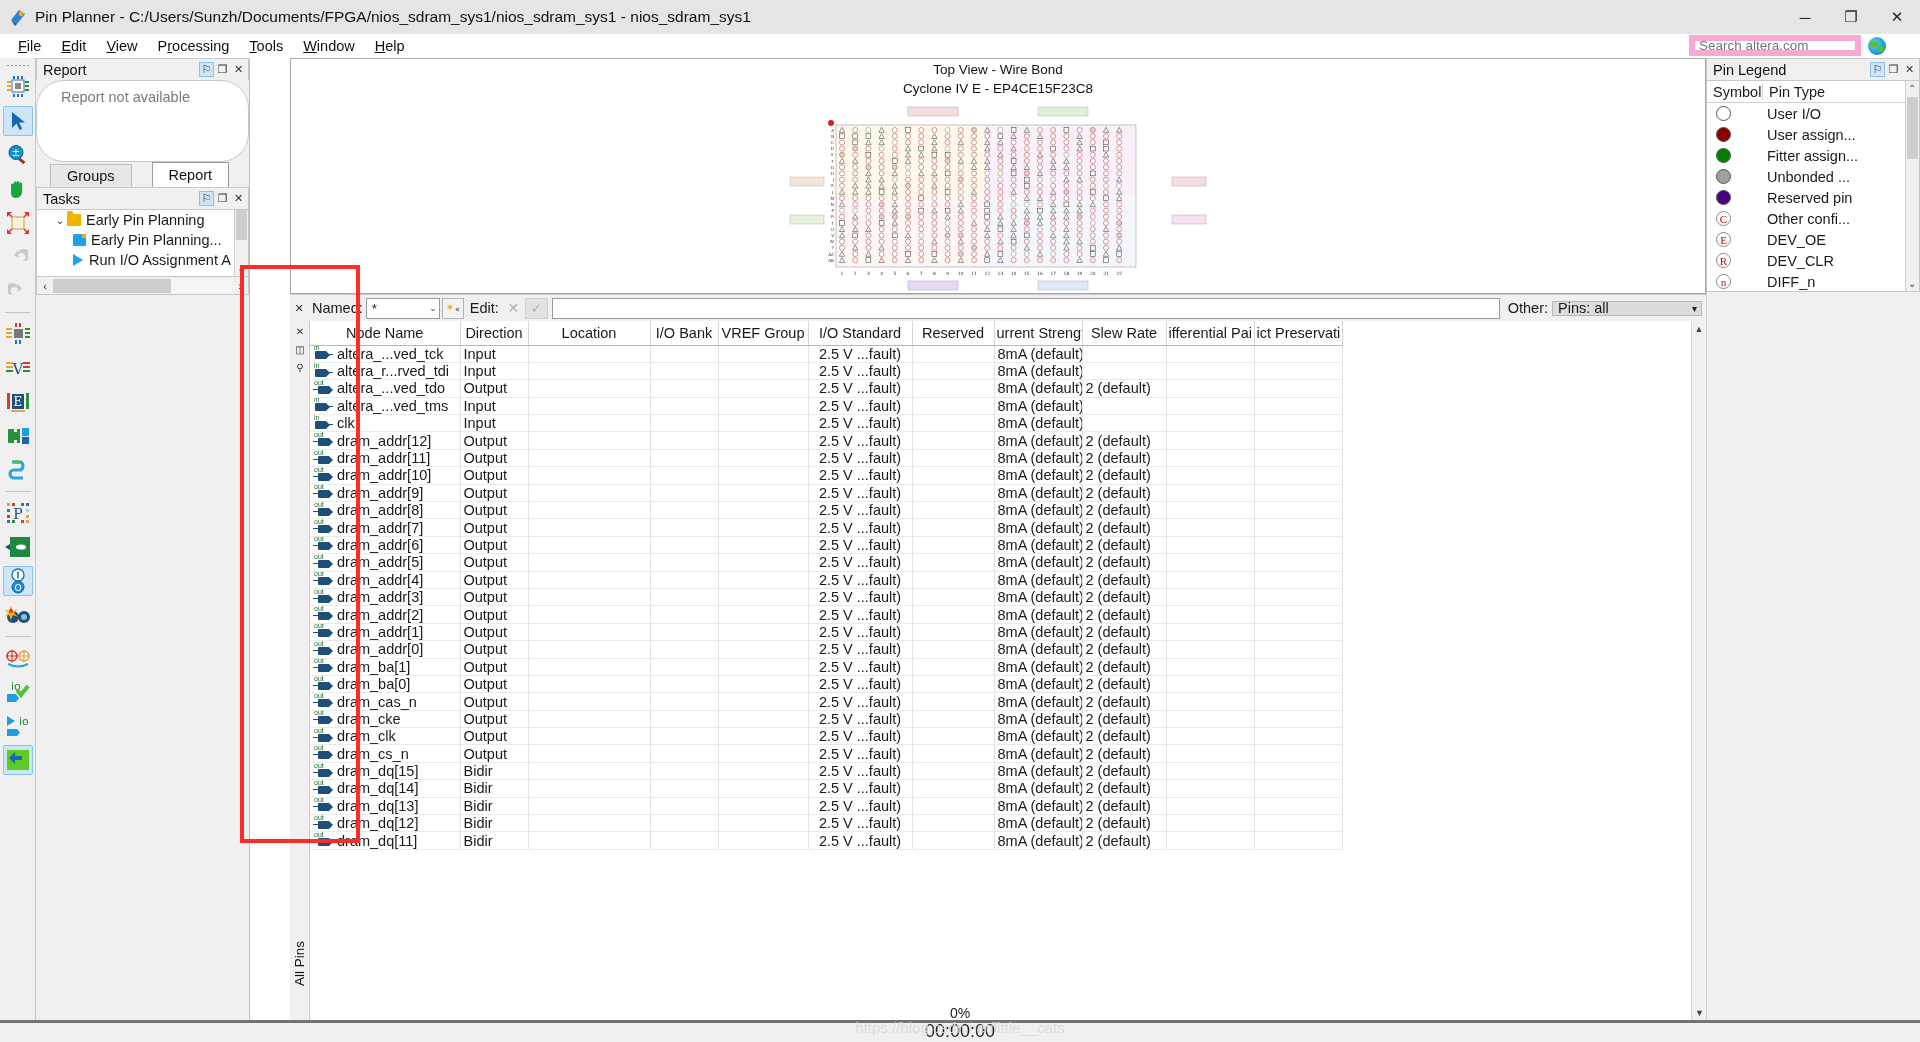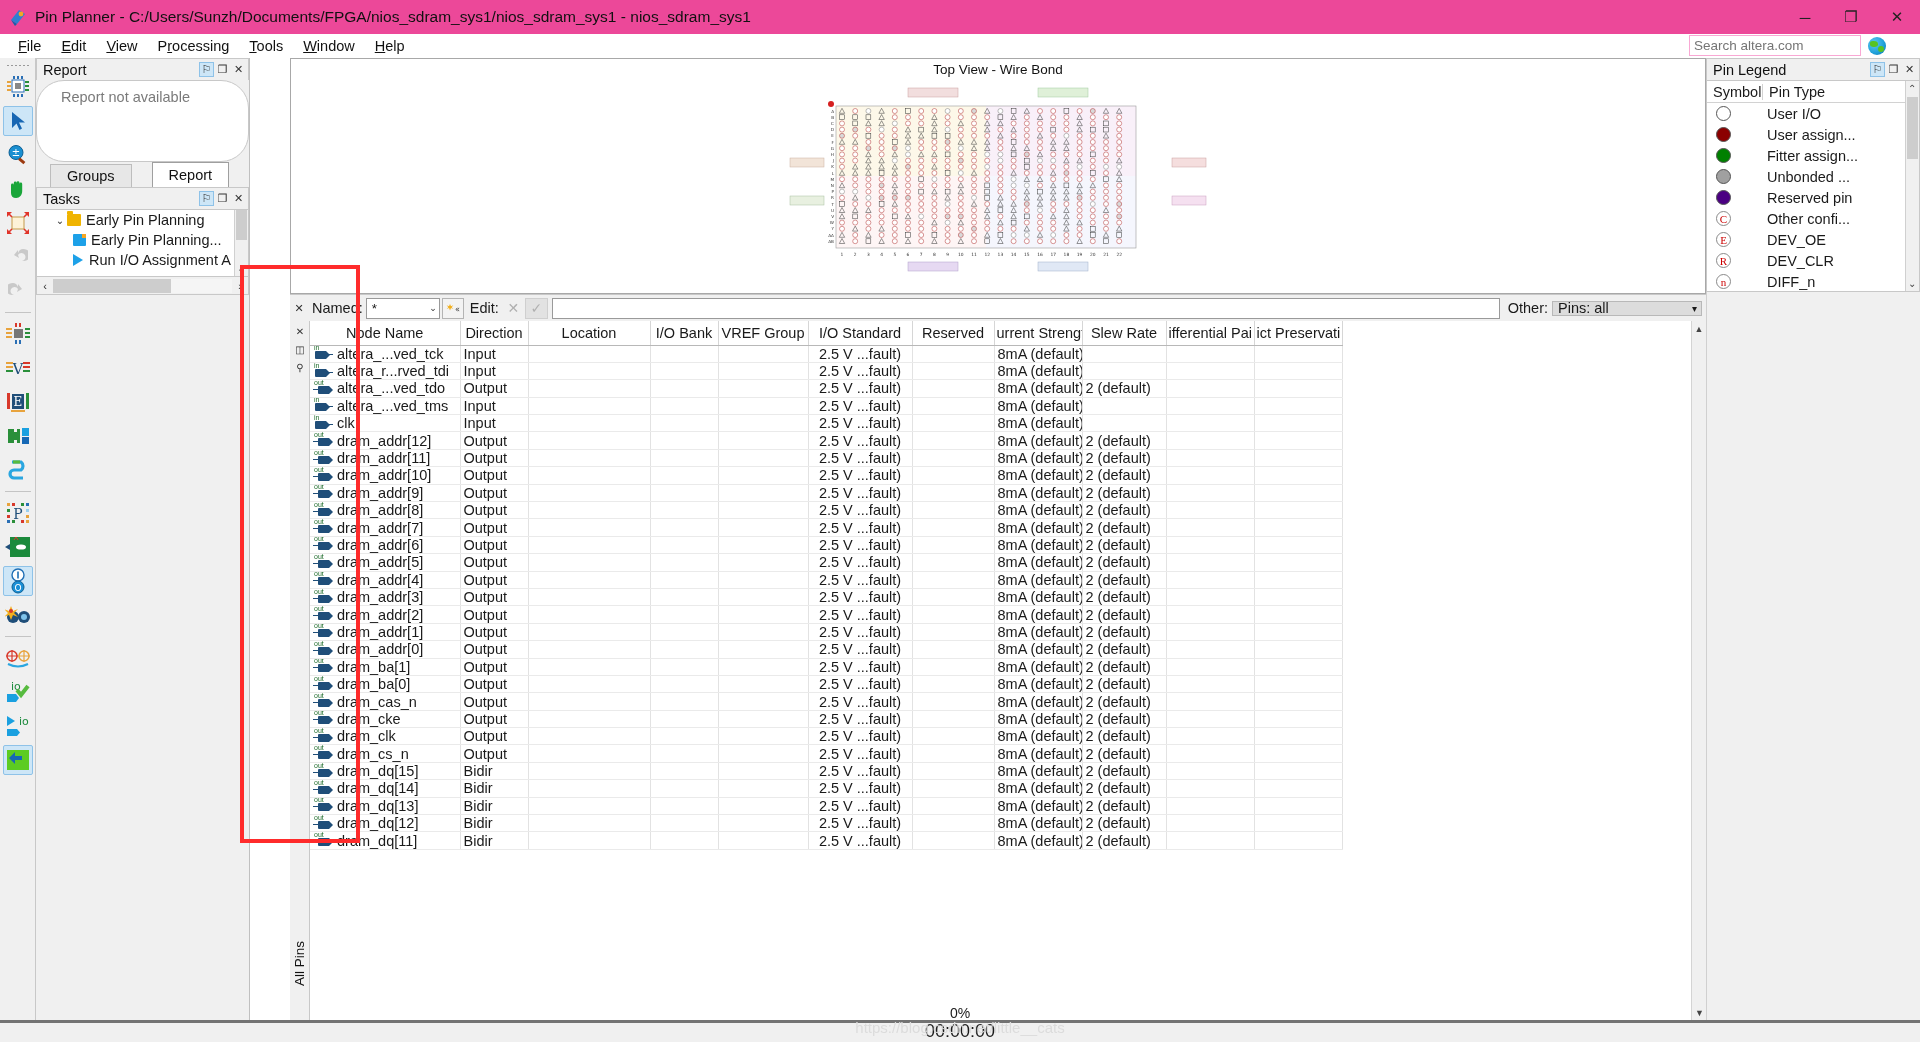--- a/index.html
+++ b/index.html
@@ -10,42 +10,42 @@
     font-family: "Liberation Sans", sans-serif;
     font-size: 15px;
     color: #1a1a1a;
     background: #ffffff;
   }
   .app { position: relative; width: 1920px; height: 1042px; display: flex; flex-direction: column; }
 
   
   .titlebar {
     height: 34px; min-height: 34px; display: flex; align-items: center;
-    background: #ec4899; padding-left: 8px; position: relative;
+    background: #e5e5e5; padding-left: 8px; position: relative;
   }
   .titlebar .app-icon {
     width: 20px; height: 20px; margin-right: 7px; position: relative; flex: none;
   }
   .title-text { font-size: 15.5px; color: #111; white-space: nowrap; }
   .winbtns { position: absolute; right: 0; top: 0; height: 34px; display: flex; }
   .winbtn {
     width: 46px; height: 34px; display: flex; align-items: center; justify-content: center;
     font-size: 15px; color: #222;
   }
 
   
   .menubar {
     height: 24px; min-height: 24px; display: flex; align-items: center;
     padding-left: 8px; background: #fff; position: relative;
   }
   .menuitem { padding: 2px 10px; font-size: 14.5px; color: #111; white-space: nowrap; }
   .menuitem u { text-decoration: underline; }
   .searchwrap { position: absolute; right: 34px; top: 1px; display: flex; align-items: center; }
   .searchbox {
-    width: 172px; height: 21px; border: 1px solid #f9a8d4; background: #fff;
+    width: 172px; height: 21px; border: 6px solid #f9a8d4; background: #fff;
     font-size: 13.5px; color: #6a6a6a; padding: 0 4px; line-height: 19px;
     font-family: "Liberation Sans", sans-serif;
   }
   .globe-icon { width: 18px; height: 18px; margin-left: 7px; border-radius: 50%;
     background: radial-gradient(circle at 35% 35%, #5ec8f0 0%, #1d9fd8 60%, #0a6fa0 100%);
     position: relative; overflow: hidden; }
   .globe-icon::before { content:""; position:absolute; left:2px; top:4px; width:8px; height:6px;
     background:#58c322; border-radius: 40% 60% 50% 50%; }
   .globe-icon::after { content:""; position:absolute; right:2px; top:9px; width:6px; height:6px;
     background:#58c322; border-radius: 50%; }
@@ -516,20 +516,21 @@
             <div class="thumb"></div>
           </div>
         <div class="arr">›</div>
       </div>
       <div style="flex:1;background:#f0f0f0;"></div>
     </div>
 
     <div class="centerpane">
       <div class="deviceview">
         <div class="dv-title">Top View - Wire Bond</div>
+        <div class="dv-title">Cyclone IV E - EP4CE15F23C8</div>
         <div class="pkg-wrap">
           <svg class="pkg" width="420" height="190" viewBox="0 0 420 190">
 
             <rect x="120" y="2" width="50" height="9" fill="#f2dede" stroke="#c9a0a0" stroke-width="0.5"></rect>
             <rect x="250" y="2" width="50" height="9" fill="#dff0d8" stroke="#a0c9a0" stroke-width="0.5"></rect>
 
             <rect x="120" y="176" width="50" height="9" fill="#e6d9f2" stroke="#b0a0c9" stroke-width="0.5"></rect>
             <rect x="250" y="176" width="50" height="9" fill="#e0e8f5" stroke="#a0b0c9" stroke-width="0.5"></rect>
 
             <rect x="2" y="72" width="34" height="9" fill="#f2e4d8" stroke="#c9b0a0" stroke-width="0.5"></rect>

